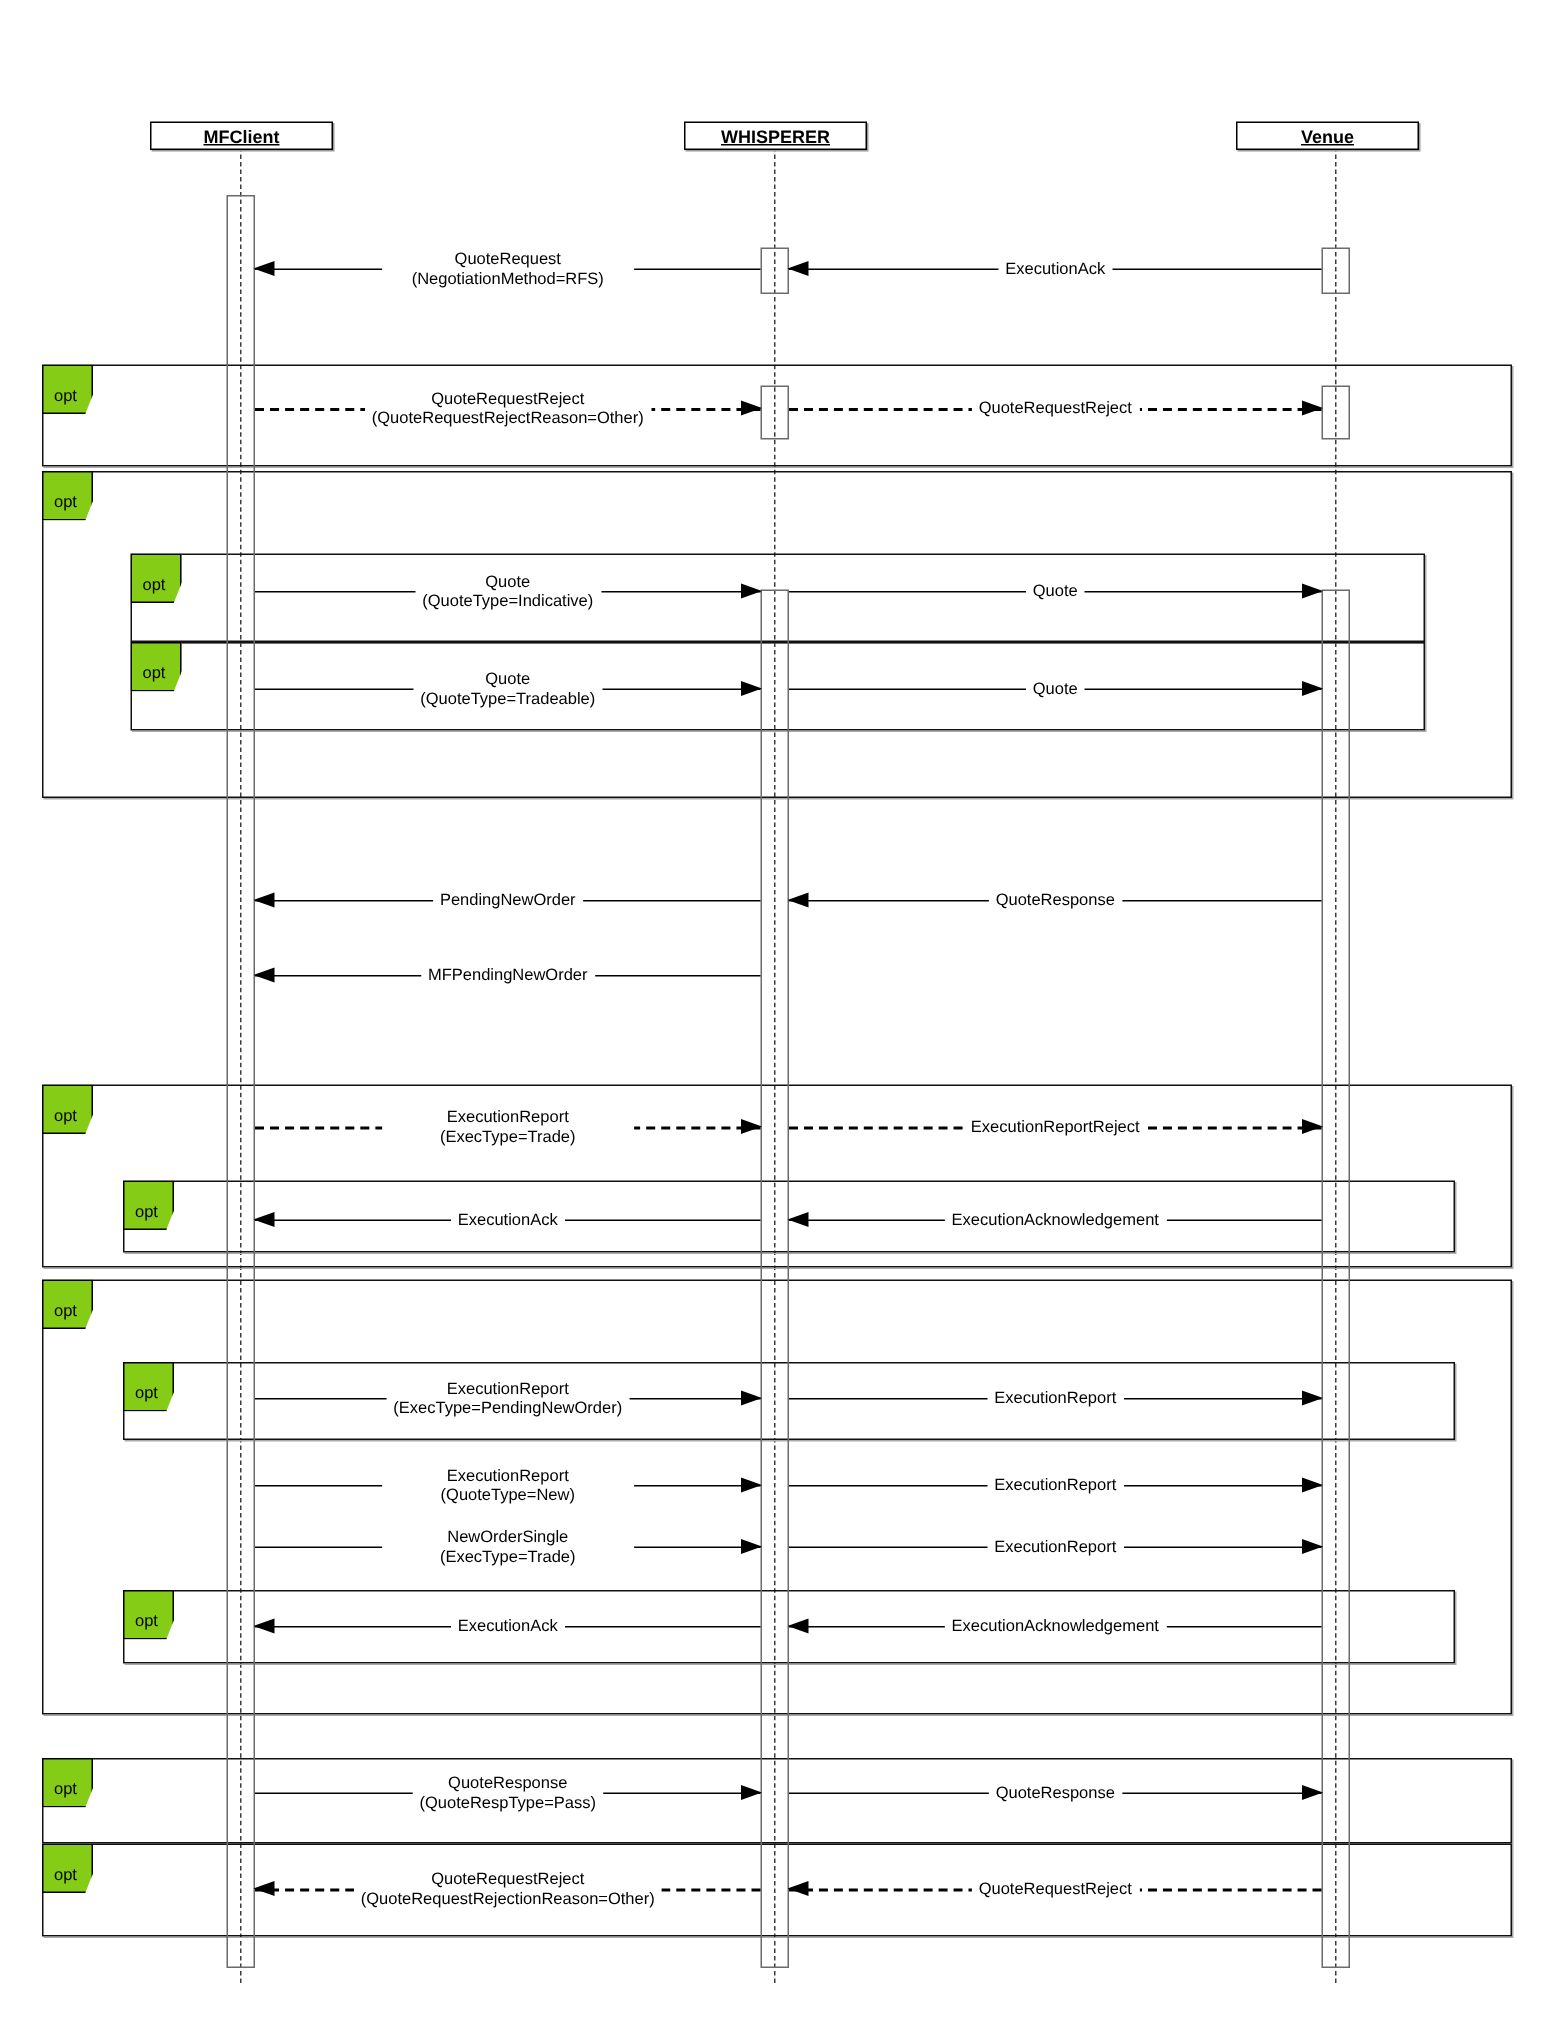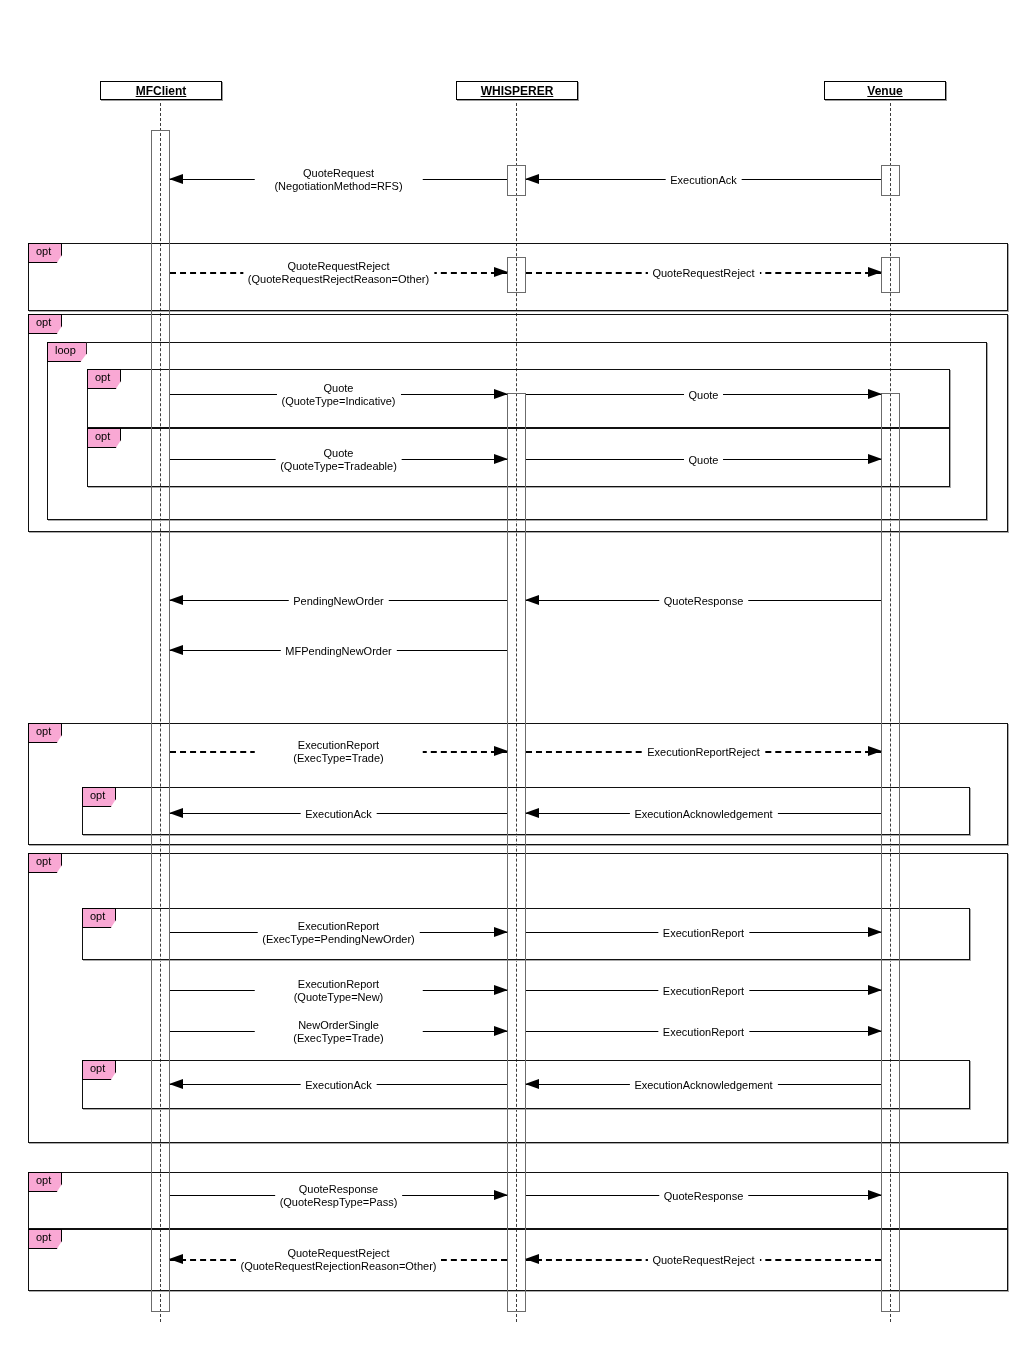--- a/index.html
+++ b/index.html
@@ -11,23 +11,23 @@
 
   
   .actor{position:absolute;top:81px;width:120px;height:17px;background:#fff;
          border:1.5px solid #000;box-shadow:1px 1px 0 #9a9a9a;
          display:flex;align-items:center;justify-content:center;
          font-size:12px;font-weight:bold;text-decoration:underline;z-index:6;}
 
   
   .frame{position:absolute;border:1.4px solid #111;box-shadow:1px 1px 0 #aaa;
          background:transparent;z-index:2;box-sizing:border-box;}
-  .frame-tab{position:absolute;top:-1px;left:-1px;background:#f9a8d4;
+  .frame-tab{position:absolute;top:-1px;left:-1px;background:#84cc16;
              border:1px solid #000;font-size:11px;line-height:13px;
-             padding:1px 10px 4px 7px;
+             padding:14px 10px 4px 7px;
              clip-path:polygon(0 0,100% 0,100% 58%,84% 100%,0 100%);}
 
   
   .bar{position:absolute;width:19px;box-sizing:border-box;background:transparent;
        border:1.7px solid #6b6b6b;z-index:3;}
 
   
   .msg{position:absolute;height:0;z-index:4;}
   .msg .line{position:absolute;left:0;right:0;top:-1px;border-top:1.8px solid #000;}
   .msg.dashed .line{border-top:2px dashed #000;}
@@ -57,23 +57,20 @@
   <div class="actor" style="left:824px">
       <span>Venue</span>
     </div>
 
   <div class="frame" style="left:28px;top:243px;width:980px;height:68px">
     <div class="frame-tab">opt</div>
   </div>
   <div class="frame" style="left:28px;top:314px;width:980px;height:218px">
     <div class="frame-tab">opt</div>
   </div>
-  <div class="frame" style="left:47px;top:342px;width:940px;height:178px">
-    <div class="frame-tab">loop</div>
-  </div>
   <div class="frame" style="left:87px;top:369px;width:863px;height:59px">
     <div class="frame-tab">opt</div>
   </div>
   <div class="frame" style="left:87px;top:428px;width:863px;height:59px">
     <div class="frame-tab">opt</div>
   </div>
   <div class="frame" style="left:28px;top:723px;width:980px;height:122px">
     <div class="frame-tab">opt</div>
   </div>
   <div class="frame" style="left:82px;top:787px;width:888px;height:48px">

